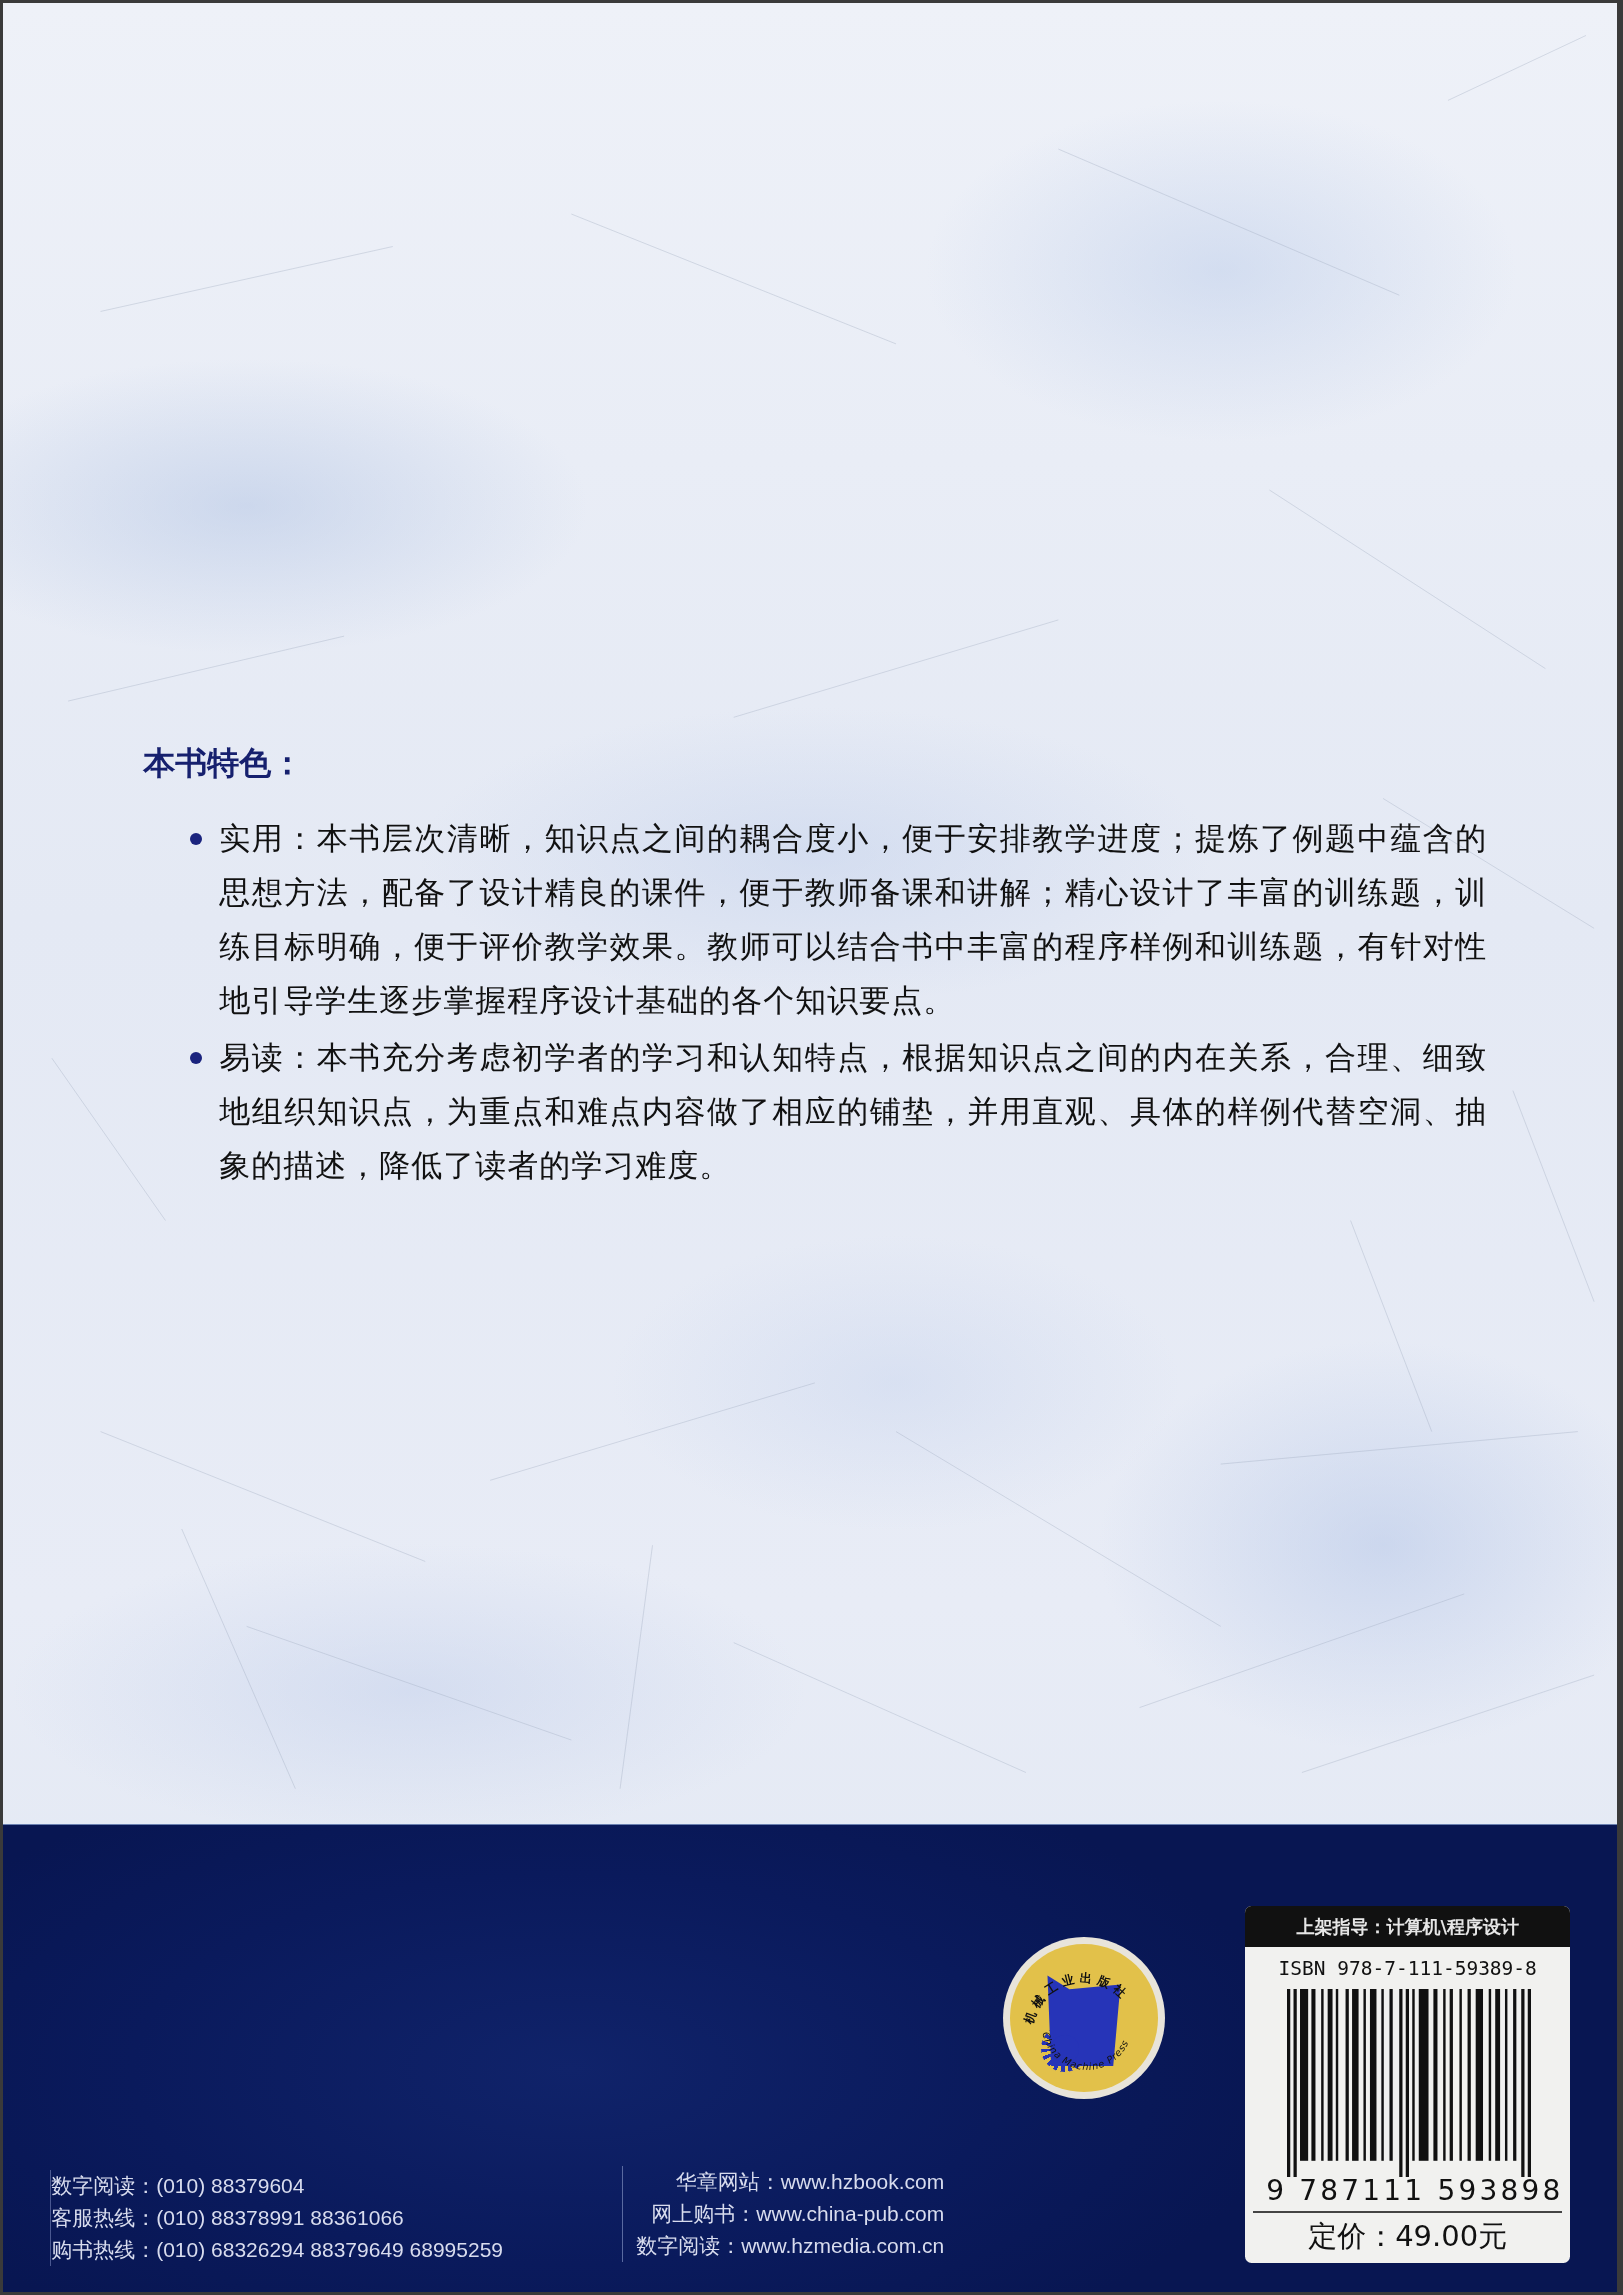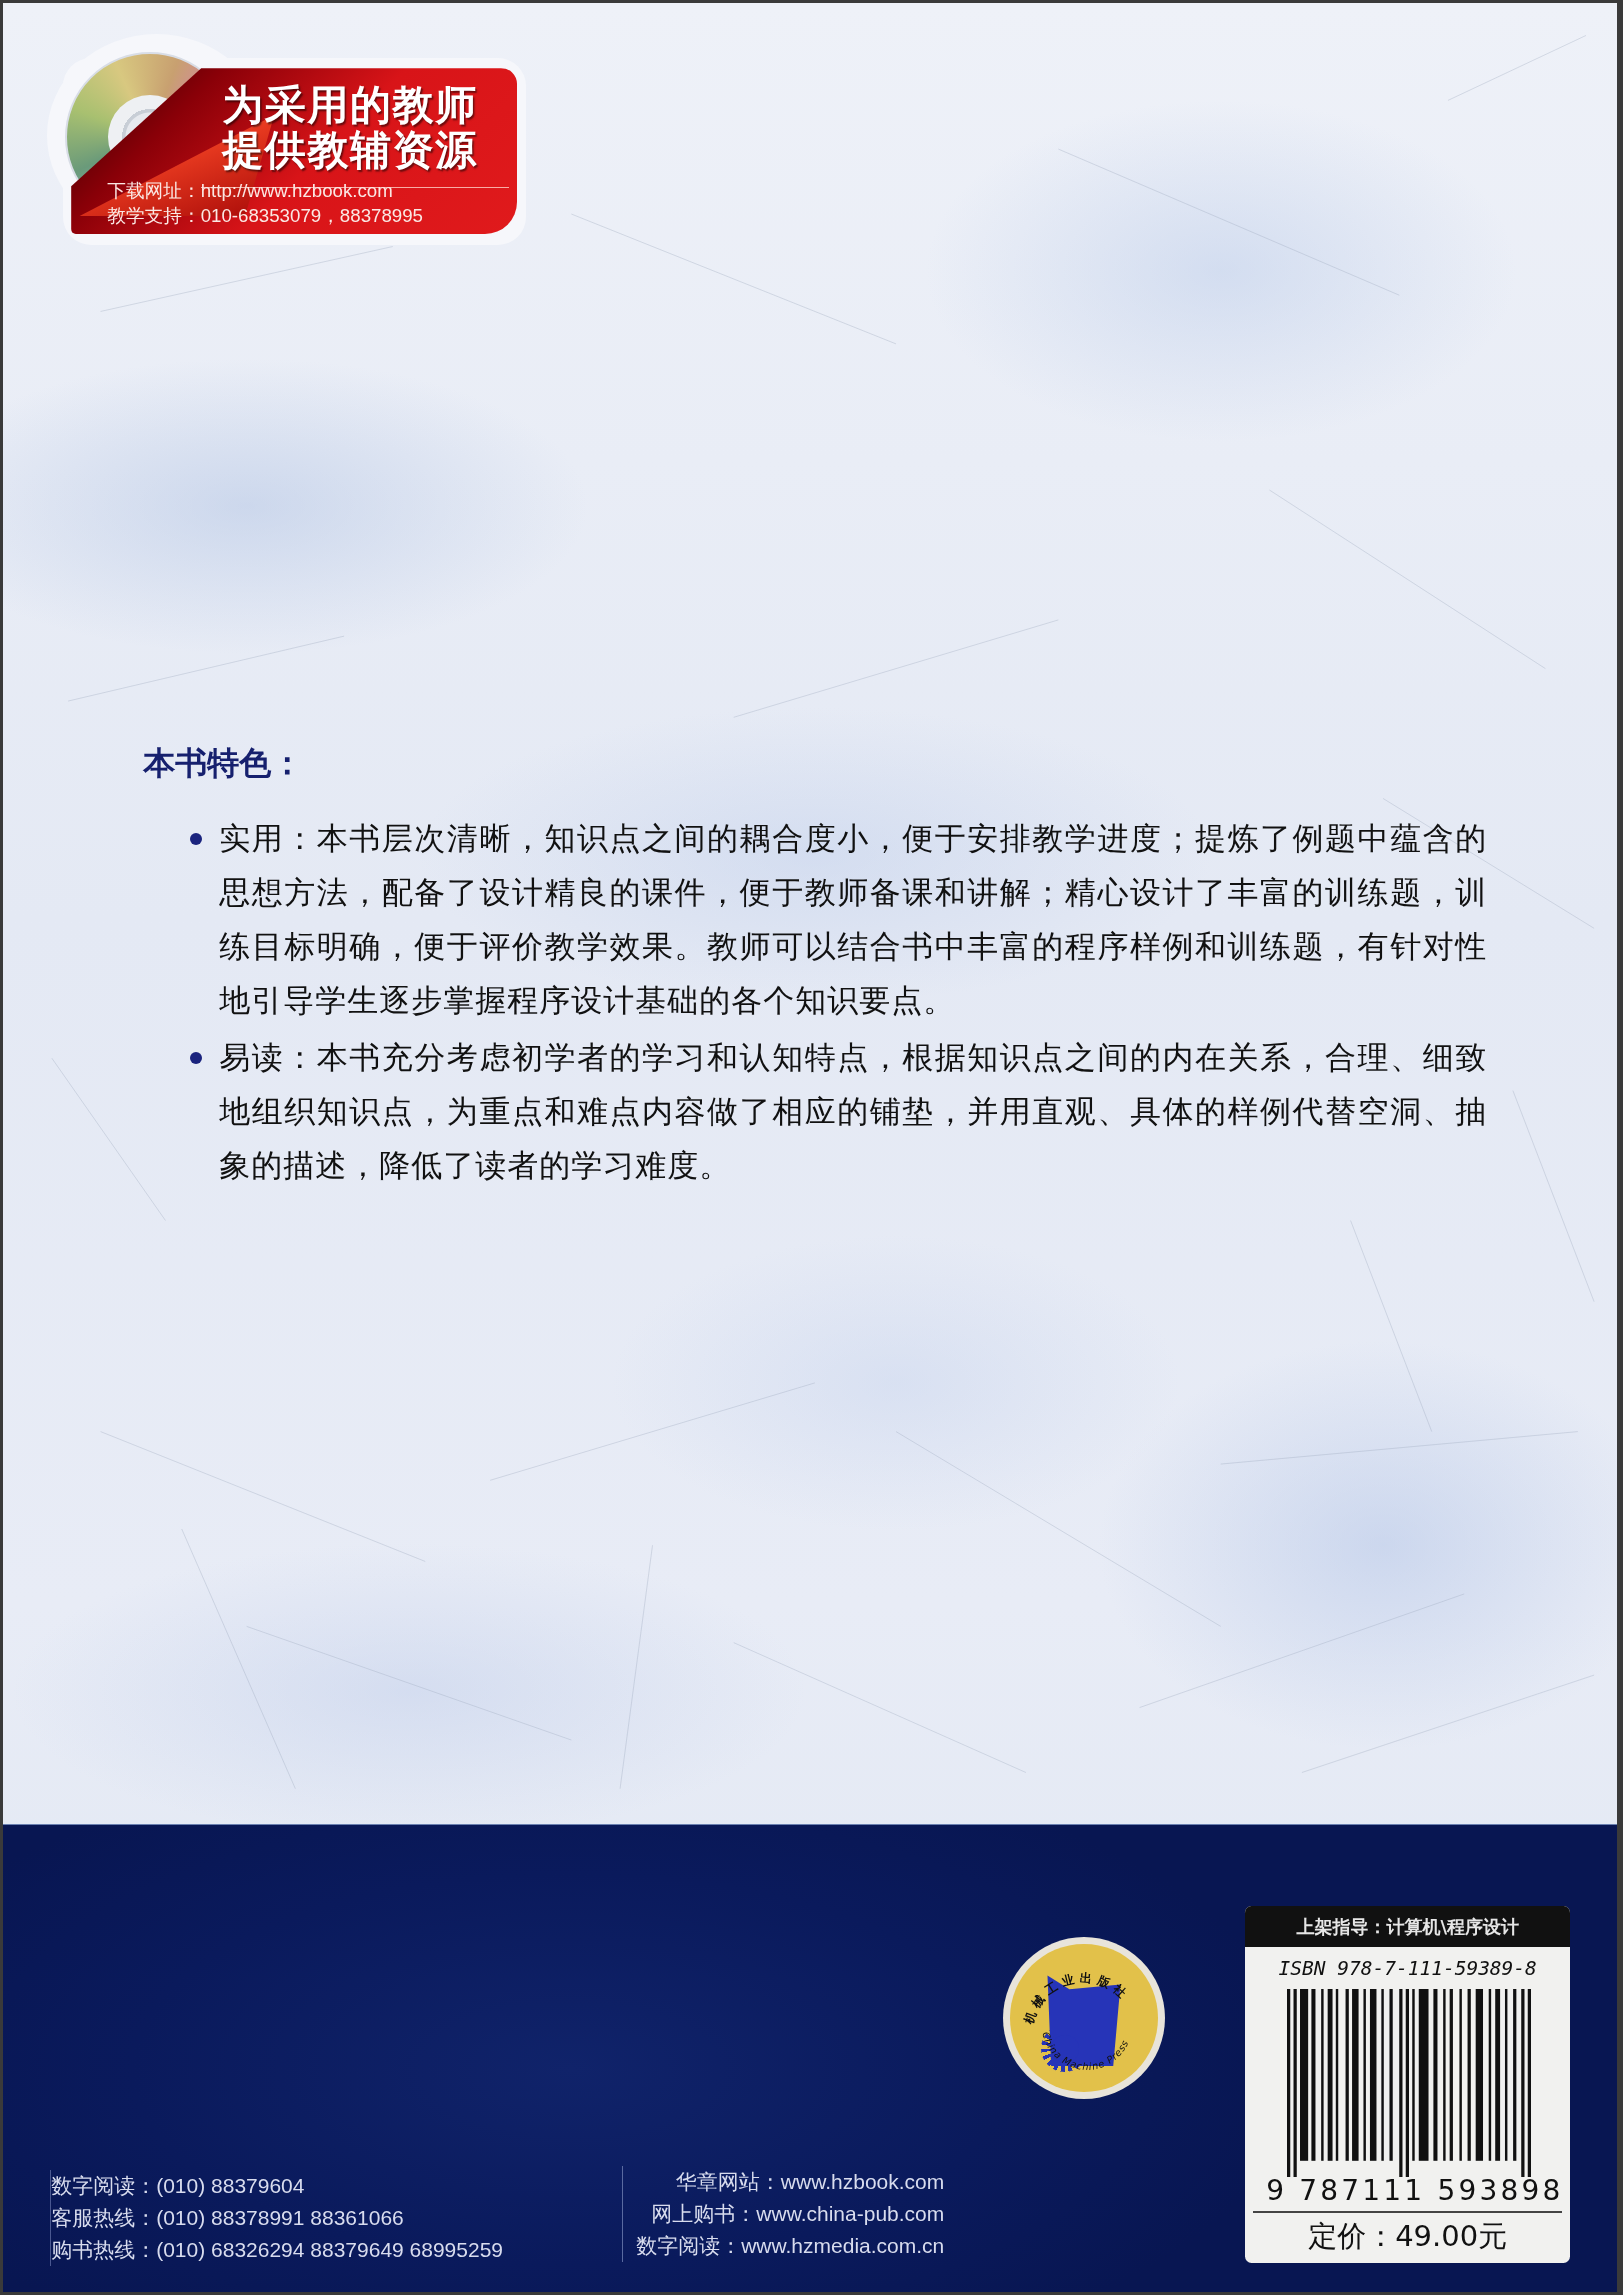--- a/index.html
+++ b/index.html
@@ -116,21 +116,21 @@
 
   
   .label {
     position: absolute; left: 1242px; top: 81px; width: 325px; height: 357px;
     background: #f1f1ef; border-radius: 6.5px; overflow: hidden;
   }
   .label .shelf {
     height: 41px; background: #111; color: #e6e6e6; font-size: 18px; text-align: center; line-height: 41px; font-weight: bold;
   }
   .label .isbn {
-    text-align: center; font-family: "DejaVu Sans Mono", monospace; font-size: 19.5px; margin-top: 9.7px; color: #111; font-style: italic;
+    text-align: center; font-family: "DejaVu Sans Mono", monospace; font-size: 19.5px; margin-top: 9.7px; color: #111;
   }
   .label .bars { position: absolute; left: 42px; top: 83px; width: 244px; height: 188px; }
   .label .digits {
     position: absolute; left: 21px; top: 268px; width: 300px; font-size: 28px; color: #111;
     font-family: "DejaVu Sans", sans-serif; letter-spacing: 3.2px; white-space: nowrap;
   }
   .label .divider { position: absolute; left: 8px; right: 8px; top: 305px; height: 1.6px; background: #444; }
   .label .price {
     position: absolute; left: 0; right: 0; top: 308px; text-align: center; font-size: 29px; color: #111; font-weight: normal; line-height: 45px;
   }
@@ -159,34 +159,20 @@
         <path d="M300 2000 L700 2140"></path>
       <path d="M900 2020 L1260 2180"></path>
         <path d="M1400 2100 L1800 1960"></path>
         <path d="M1600 2180 L1960 2060"></path>
       <path d="M220 1880 L360 2200"></path>
         <path d="M800 1900 L760 2200"></path>
         <path d="M1660 1500 L1760 1760"></path>
     </g>
   </svg>
 
-  <div class="promo">
-    <div class="halo2"></div>
-    <div class="halo"></div>
-    <div class="disc"></div>
-    <div class="redbox"></div>
-    <div class="curl"></div>
-    <div class="title">
-      <div>为采用的教师</div>
-      <div>提供教辅资源</div>
-    </div>
-    <div class="rule"></div>
-    <div class="line" style="top:144px;">下载网址：http://www.hzbook.com</div>
-    <div class="line" style="top:169px;">教学支持：010-68353079，88378995</div>
-  </div>
 
 
   <div class="features-heading">本书特色：</div>
   <ul class="features">
     <li class="feature">
       <span class="dot"></span>
       <span class="text">实用：本书层次清晰，知识点之间的耦合度小，便于安排教学进度；提炼了例题中蕴含的思想方法，配备了设计精良的课件，便于教师备课和讲解；精心设计了丰富的训练题，训练目标明确，便于评价教学效果。教师可以结合书中丰富的程序样例和训练题，有针对性地引导学生逐步掌握程序设计基础的各个知识要点。</span>
     </li>
     <li class="feature">
       <span class="dot"></span>

